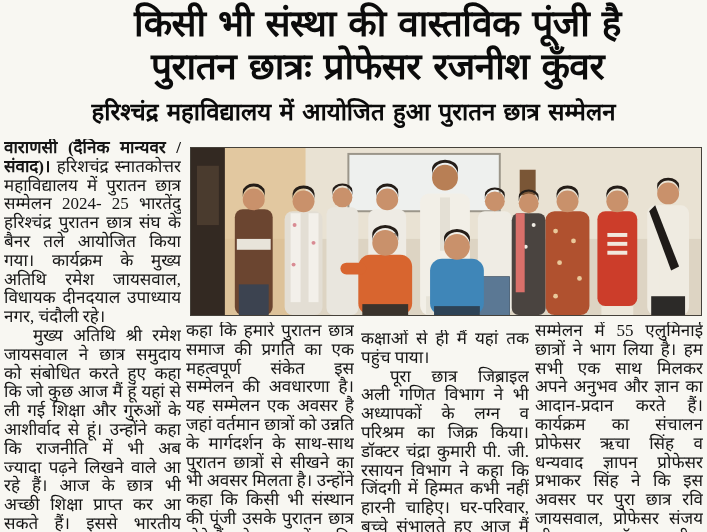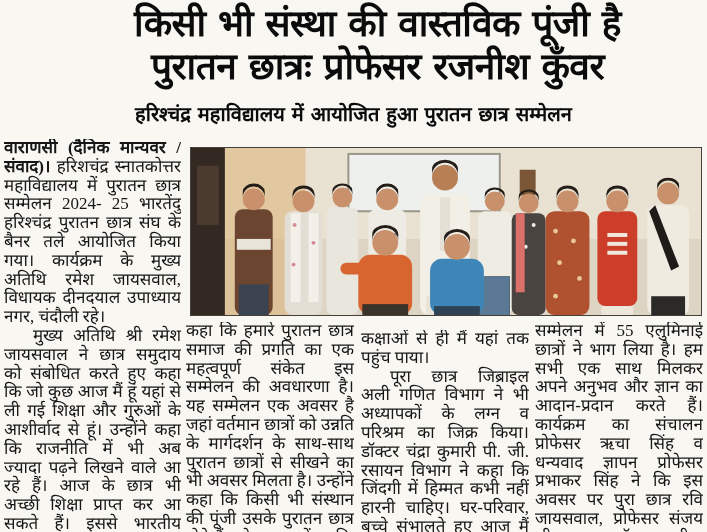--- a/index.html
+++ b/index.html
@@ -10,22 +10,22 @@
   }
   .headline{
     position:absolute;top:2px;left:0;width:707px;margin:0;
     text-align:center;font-size:37px;line-height:1.17;font-weight:800;
     letter-spacing:-0.5px;color:#0b0b0b;
     font-family:"DejaVu Sans","Liberation Sans",sans-serif;
     padding-left:24px;
   }
   .headline span{display:block;}
   .subheadline{
-    position:absolute;top:100px;left:0;width:707px;margin:0;
-    text-align:center;font-size:20px;font-weight:700;color:#0b0b0b;
+    position:absolute;top:94px;left:0;width:707px;margin:0;
+    text-align:center;font-size:24px;font-weight:700;color:#0b0b0b;
     font-family:"DejaVu Sans","Liberation Sans",sans-serif;
   }
   .col{
     position:absolute;font-size:17px;line-height:18.8px;
     text-align:justify;overflow:hidden;color:#161616;
   }
   .col p{margin:0;}
   .col p.indent{text-indent:1.7em;}
   .dateline{font-weight:700;}
   .col1{left:4px;top:139px;width:177px;height:393px;}

